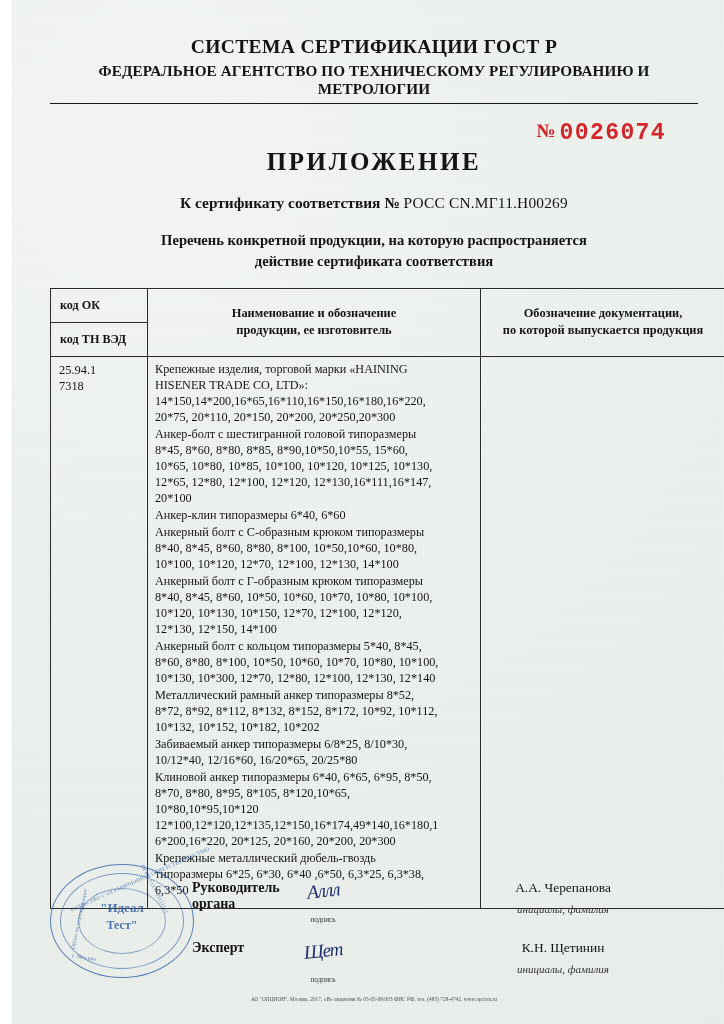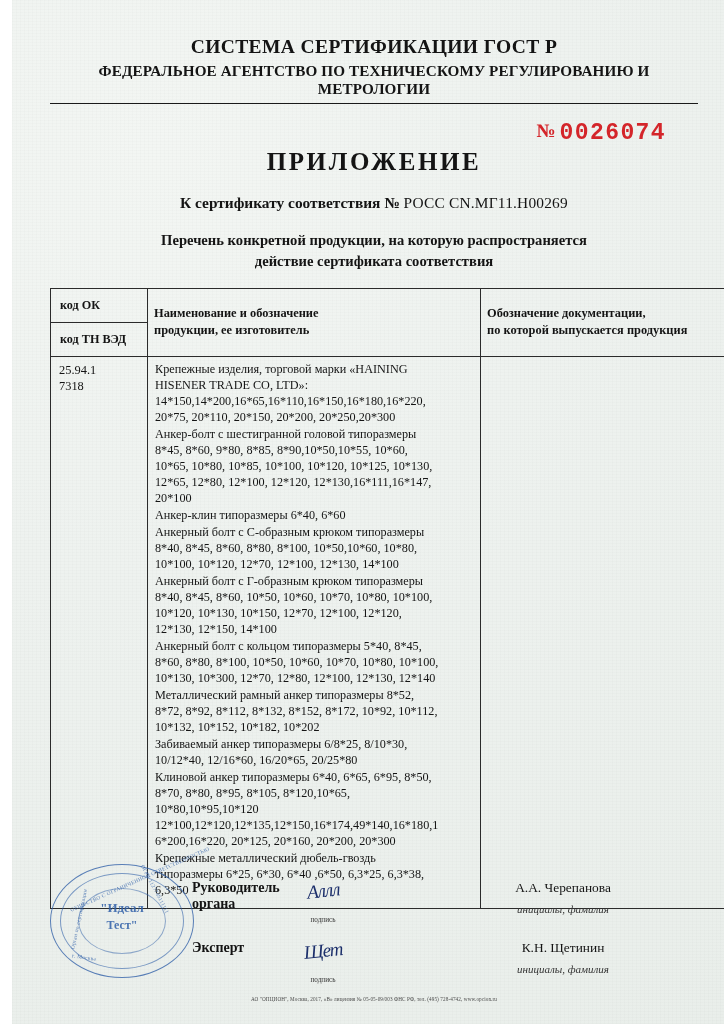--- a/index.html
+++ b/index.html
@@ -116,21 +116,21 @@
   }
   table.doc th, table.doc td {
     border: 1px solid #2b2b2b;
     vertical-align: top;
   }
   th.c1 { width: 96px; }
   th.c2 { width: 320px; }
   th.c3 { width: 232px; }
 
   .hcell {
-    text-align: left;
+    text-align: center;
     font-size: 12.4px;
     font-weight: bold;
     line-height: 1.35;
     padding: 16px 6px;
   }
   .hcell-left {
     padding: 0;
   }
   .hcell-left .sub {
     font-size: 12.2px;
@@ -358,21 +358,21 @@
           <td class="body">
             <p>Крепежные изделия, торговой марки «HAINING</p>
             <p>HISENER TRADE CO, LTD»:</p>
             <div id="groups">
                 <div class="grp">
                   <p>14*150,14*200,16*65,16*110,16*150,16*180,16*220,</p>
                   <p>20*75, 20*110, 20*150, 20*200, 20*250,20*300</p>
                 </div>
                 <div class="grp">
                   <p>Анкер-болт с шестигранной головой типоразмеры</p>
-                  <p>8*45, 8*60, 9*80, 8*85, 8*90,10*50,10*55, 10*60,</p>
+                  <p>8*45, 8*60, 8*80, 8*85, 8*90,10*50,10*55, 15*60,</p>
                   <p>10*65, 10*80, 10*85, 10*100, 10*120, 10*125, 10*130,</p>
                   <p>12*65, 12*80, 12*100, 12*120, 12*130,16*111,16*147,</p>
                   <p>20*100</p>
                 </div>
                 <div class="grp">
                   <p>Анкер-клин типоразмеры 6*40, 6*60</p>
                 </div>
                 <div class="grp">
                   <p>Анкерный болт с С-образным крюком типоразмеры</p>
                   <p>8*40, 8*45, 8*60, 8*80, 8*100, 10*50,10*60, 10*80,</p>

